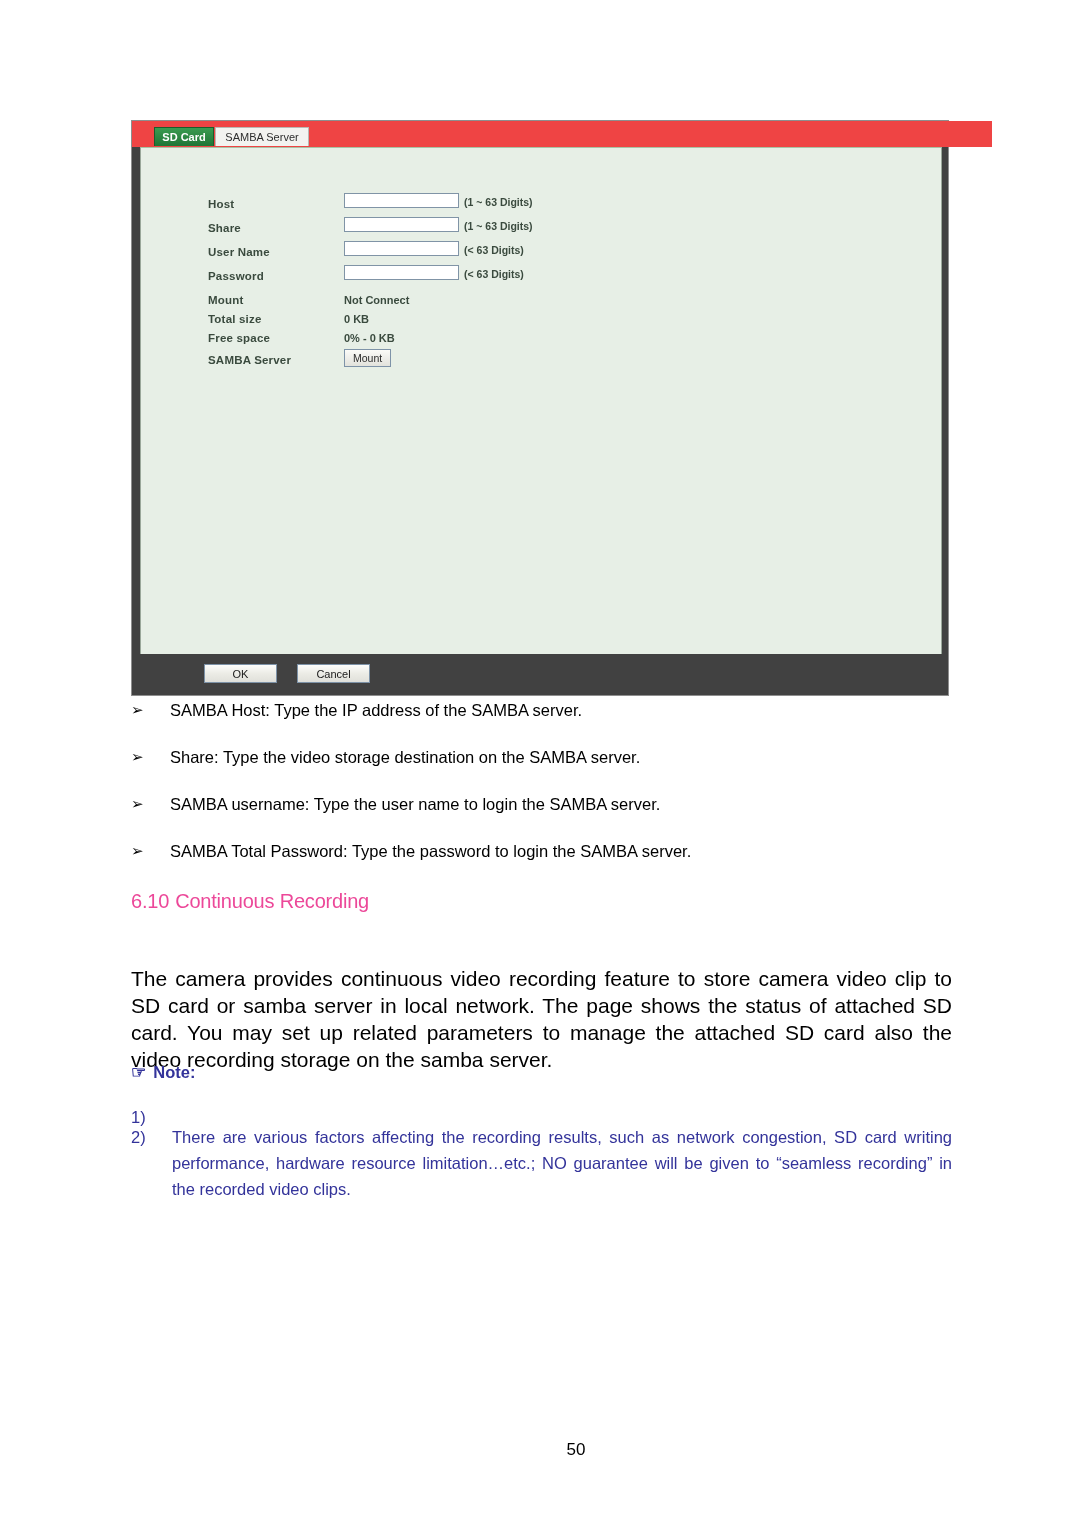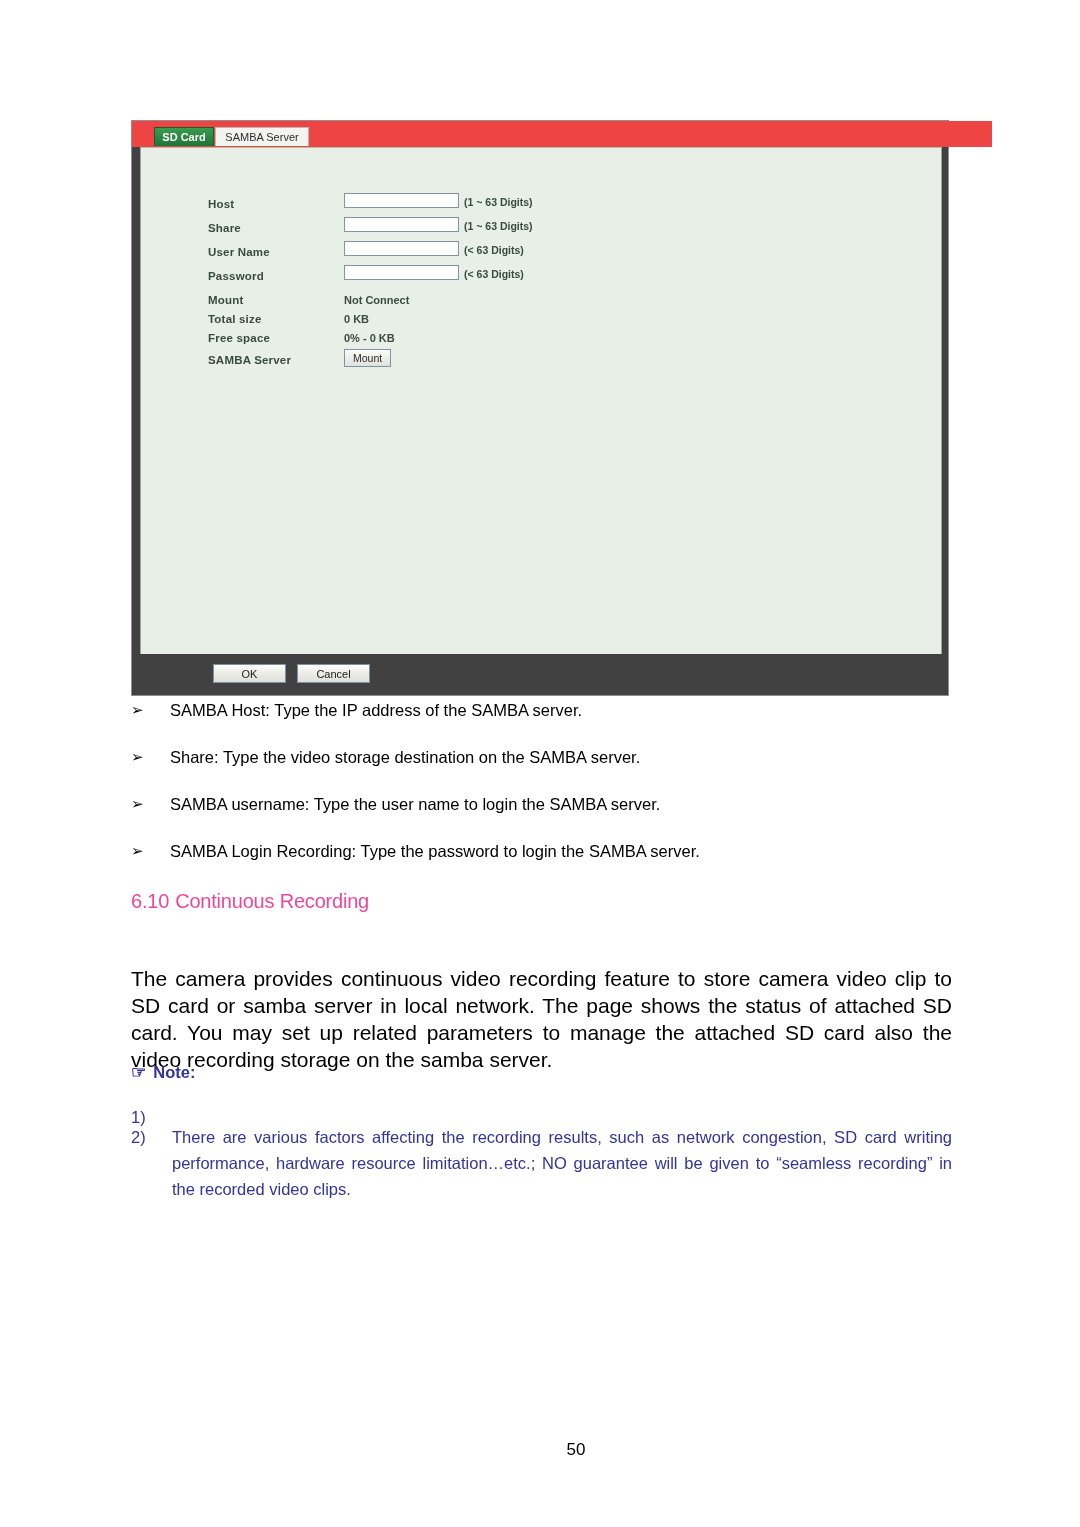--- a/index.html
+++ b/index.html
@@ -162,21 +162,21 @@
     box-sizing: border-box;
     background: linear-gradient(to bottom, #fdfdfb 0%, #ececE6 50%, #e0e0da 100%);
     border: 1px solid #7d92a7;
     font-family: "Liberation Sans", sans-serif;
     font-size: 11px;
     color: #1a1a1a;
     text-align: center;
     line-height: 17px;
     cursor: pointer;
   }
-  .foot-btn.ok { left: 81px; }
+  .foot-btn.ok { left: 72px; }
   .foot-btn.cancel { left: 165px; }
   .bullet-list {
     position: absolute;
     left: 131px;
     top: 700px;
     width: 820px;
   }
   .bullet {
     position: relative;
     padding-left: 39px;
@@ -344,21 +344,21 @@
     <b>Share:</b><span> Type the video storage destination on the SAMBA server.</span>
   </div>
 
   <div class="bullet">
     <span class="arrow">➢</span>
     <b>SAMBA username:</b><span> Type the user name to login the SAMBA server.</span>
   </div>
 
   <div class="bullet">
     <span class="arrow">➢</span>
-    <b>SAMBA Login Recording:</b><span> Type the password to login the SAMBA server.</span>
+    <b>SAMBA Total Password:</b><span> Type the password to login the SAMBA server.</span>
   </div>
 
 </div>
 
 <h2 class="section">
   <span class="num">6.10</span><span>Continuous Recording</span>
 </h2>
 
 <p class="para">The camera provides continuous video recording feature to store camera video clip to SD card or samba server in local network. The page shows the status of attached SD card. You may set up related parameters to manage the attached SD card also the video recording storage on the samba server.</p>
 

